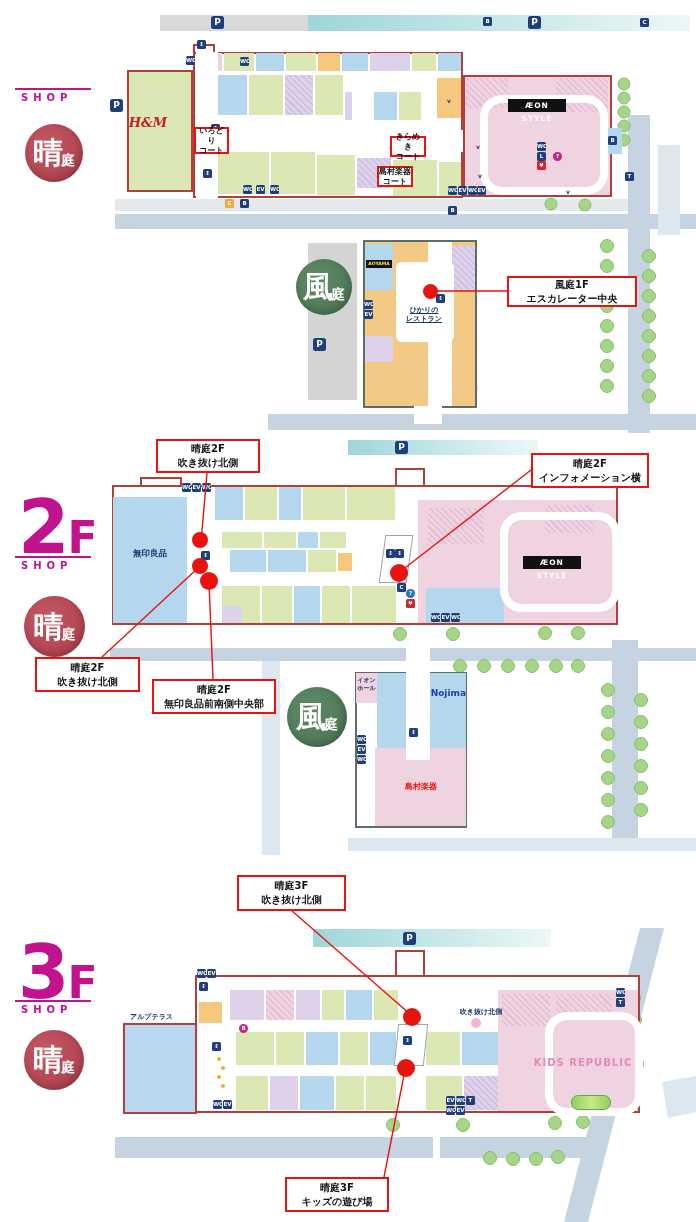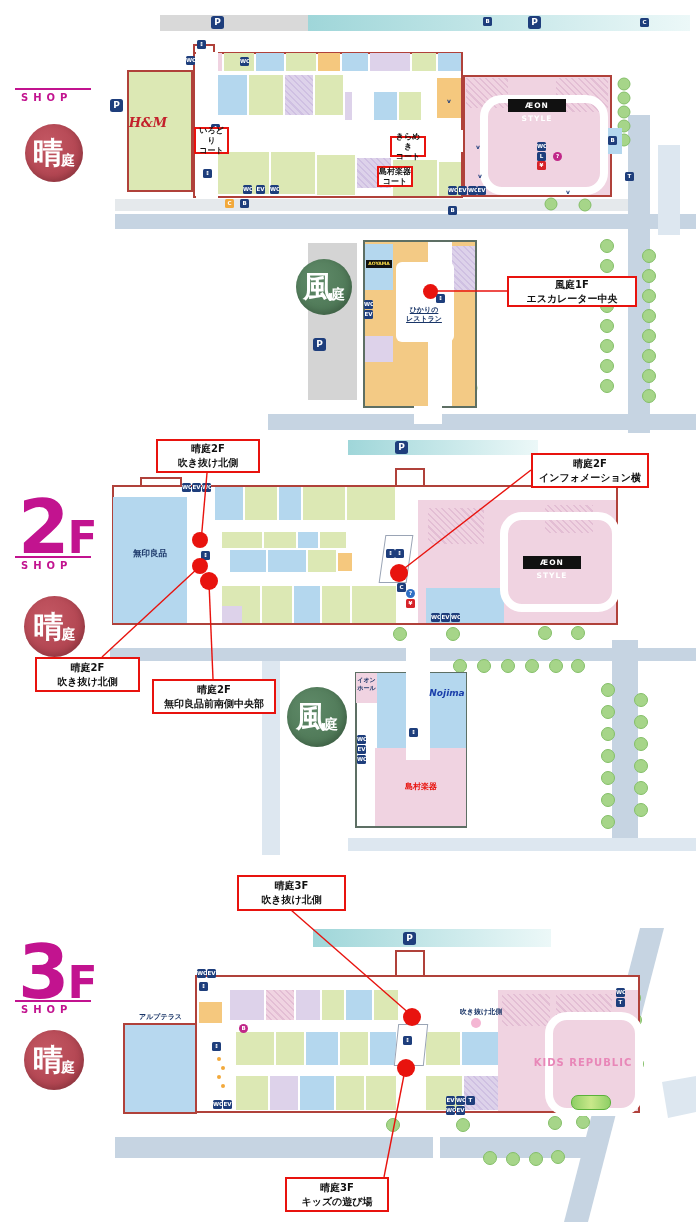--- a/index.html
+++ b/index.html
@@ -37,23 +37,23 @@
   .ic{position:absolute;width:9px;height:9px;background:#1e3e7c;color:#fff;font-size:5.5px;line-height:9px;text-align:center;border-radius:1.5px;z-index:20;font-weight:bold;overflow:hidden;}
   .ic-p{width:13px;height:13px;font-size:9px;line-height:13px;border-radius:2.5px;}
   .ic-round{border-radius:50%;background:#2f6fc4;}
   .ic-atm{background:#d6232a;}
   .ic-guide{background:#c02788;border-radius:50%;}
   .ic-kiosk{background:#f2a93b;}
   .paw{position:absolute;width:4px;height:4px;border-radius:50%;background:#f2a93b;z-index:20;}
   
   .lbl{position:absolute;color:#1a3668;font-weight:bold;text-align:center;z-index:15;line-height:1.25;}
   .black-tag{position:absolute;background:#111;color:#fff;text-align:center;font-weight:bold;z-index:15;}
-  .pill{position:absolute;background:#fff;border-radius:8px;color:#1a3668;font-weight:bold;text-align:right;z-index:15;}
+  .pill{position:absolute;background:#fff;border-radius:8px;color:#1a3668;font-weight:bold;text-align:left;z-index:15;}
   .hm{color:#c3202b;font-style:italic;font-size:13px;font-family:"DejaVu Serif","Liberation Serif",serif;}
-  .nojima{color:#1b3faa;font-style:italic;font-size:9px;}
+  .nojima{color:#1b3faa;font-size:9px;text-align:right;}
   .shimamura{color:#e8130e;font-size:8px;}
   .kids{color:#e887b8;font-size:10px;letter-spacing:1px;font-weight:800;}
   .vm{position:absolute;color:#1e3e7c;font-size:6px;font-weight:bold;z-index:15;}
   .aoyama{background:#111;color:#ffe04a;font-size:4.5px;line-height:8px;}
   .skids{position:absolute;width:38px;height:13px;border-radius:7px;background:linear-gradient(90deg,#8fcf66,#c9e88a,#8fcf66);border:1px solid #5ab13a;z-index:15;}
   .esc-hall{position:absolute;background:#fff;border:1px solid #9aa4b5;z-index:8;}
 </style>
 </head>
 <body>
 

